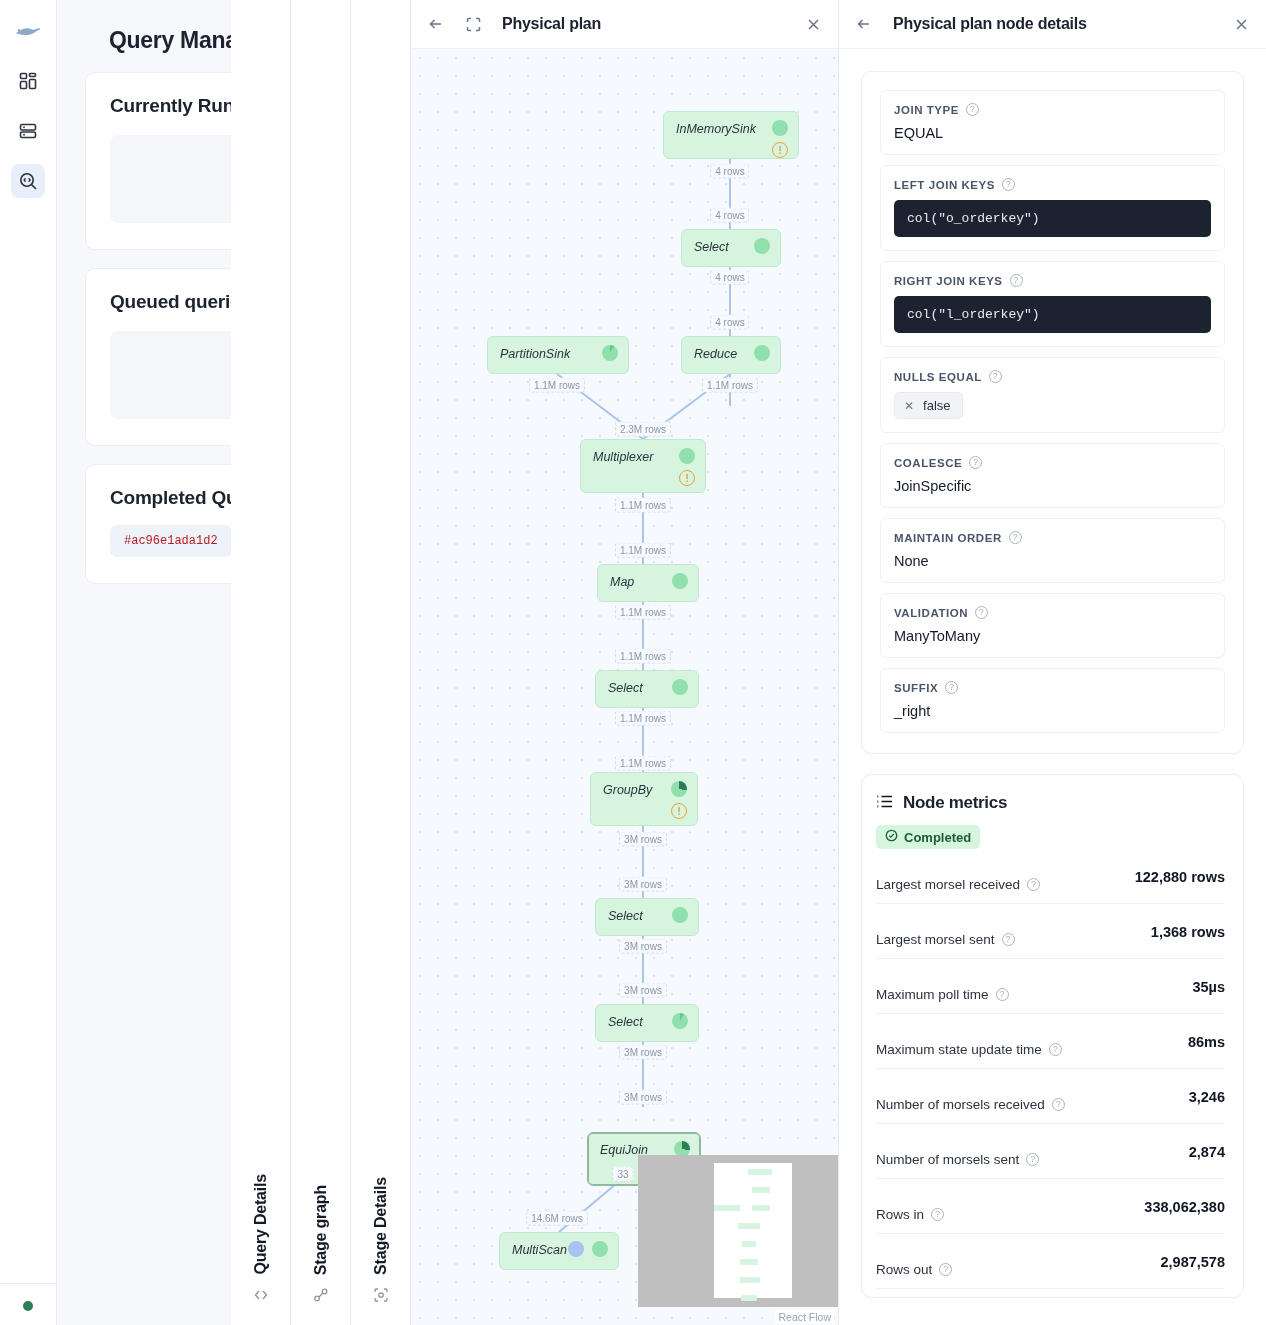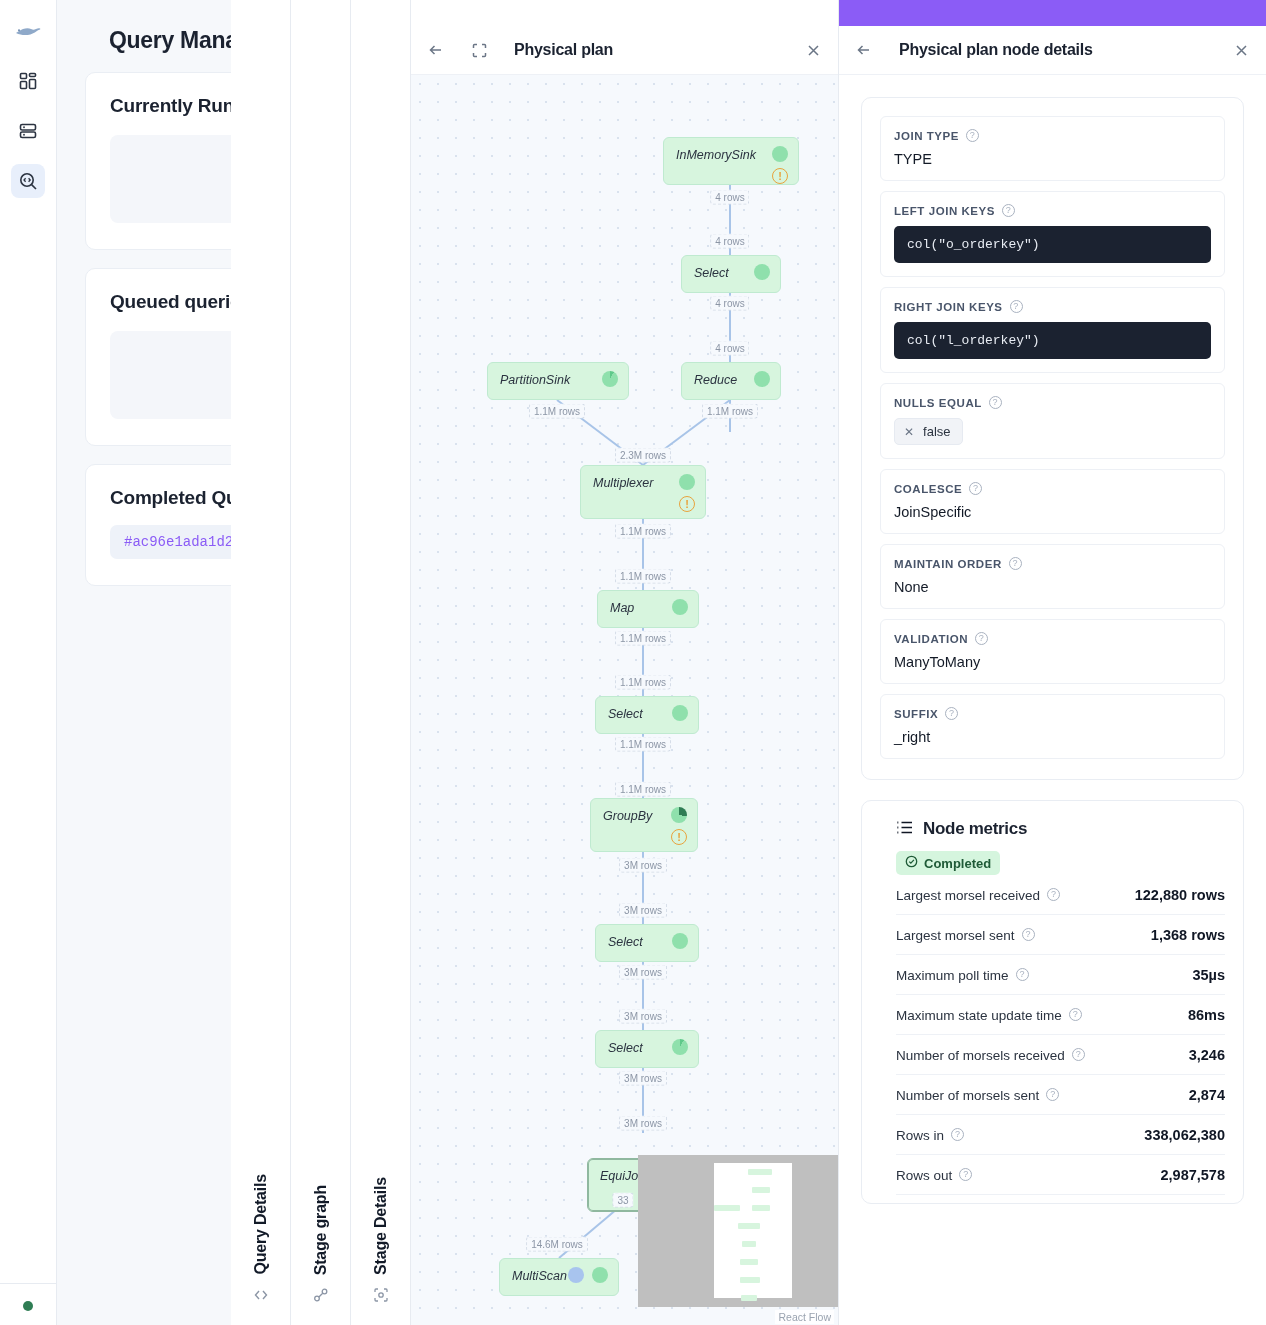--- a/index.html
+++ b/index.html
@@ -33,21 +33,21 @@
   .bg-main { position: absolute; left: 57px; top: 0; width: 560px; height: 1325px; background: #f6f8fb; }
   .bg-title { font-size: 23px; font-weight: bold; letter-spacing: -.3px; padding: 27px 0 0 52px; }
   .bg-card {
     margin: 18px 0 0 28px; width: 470px; background: #fff;
     border: 1px solid #eaeef4; border-radius: 10px; padding: 22px 24px 26px 24px;
   }
   .bg-card h3 { font-size: 19px; font-weight: bold; letter-spacing: -.2px; }
   .bg-skel { margin-top: 18px; height: 88px; border-radius: 8px; background: #f4f6fa; }
   .bg-chip {
     margin-top: 16px; display: inline-block; background: #eef2f9; border-radius: 7px;
-    padding: 9px 14px; font-family: "Liberation Mono", monospace; font-size: 14px; color: #8b5cf6;
+    padding: 9px 14px; font-family: "Liberation Mono", monospace; font-size: 12px; color: #b91c1c;
   }
 
   
   .vtab {
     position: absolute; top: 0; height: 1325px; width: 60px;
     background: #ffffff; border-right: 1px solid #e7ebf1;
     display: flex; flex-direction: column; align-items: center; justify-content: flex-end;
     padding-bottom: 22px; gap: 12px;
   }
   .vtab-label {
@@ -60,21 +60,21 @@
   #vtab3 { left: 351px; }
 
   
   .graph-panel {
     position: absolute; left: 411px; top: 0; width: 428px; height: 1325px;
     background: #fff; border-right: 1px solid #e7ebf1;
     display: flex; flex-direction: column;
   }
   .panel-head {
     height: 48px; flex: 0 0 48px; display: flex; align-items: center;
-    padding: 0 16px; gap: 26px; background: #fff; margin-top: 26px;
+    padding: 0 16px; gap: 20px; background: #fff;
   }
   .panel-head .ttl { font-size: 16px; font-weight: bold; letter-spacing: -.25px; }
   .ico-btn { color: #6b7686; display: flex; align-items: center; justify-content: center; cursor: pointer; }
   .spacer { flex: 1 1 auto; }
 
   .canvas {
     position: relative; flex: 1 1 auto; overflow: hidden;
     background-color: #f6f9fd;
     background-image: radial-gradient(#d9e2ee 1px, transparent 1px);
     background-size: 18px 18px;
@@ -138,34 +138,34 @@
     background: #1b2230; color: #e8ecf3; border-radius: 5px; padding: 11px 13px;
     font-family: "Liberation Mono", monospace; font-size: 13px;
   }
   .tagchip {
     display: inline-flex; align-items: center; gap: 9px; background: #f1f3f7;
     border: 1px solid #e6eaf1; border-radius: 5px; padding: 5px 11px 5px 9px; font-size: 13px; color: #2b3340;
   }
   .tagchip .x { color: #6b7686; font-size: 12px; }
 
   .metrics-card {
-    margin-top: 20px; border: 1px solid #e9edf3; border-radius: 10px; padding: 18px 18px 8px 34px; background: #fff;
+    margin-top: 20px; border: 1px solid #e9edf3; border-radius: 10px; padding: 18px 18px 8px 14px; background: #fff;
   }
   .metrics-card .mc-head { display: flex; align-items: center; gap: 10px; }
   .mc-ttl { font-size: 17px; font-weight: bold; letter-spacing: -.3px; }
   .status-badge {
     margin-top: 12px; display: inline-flex; align-items: center; gap: 6px;
     background: #d5f5de; color: #1f5a37; border-radius: 5px; padding: 4px 9px; font-size: 13px; font-weight: bold;
   }
   .metric-row {
     display: flex; align-items: center; justify-content: space-between;
     padding: 12px 0 11px 0; border-bottom: 1px solid #eef1f6; gap: 10px;
   }
   .metric-row:first-of-type { border-top: none; }
-  .metric-name { display: flex; gap: 7px; font-size: 13.5px; color: #2b3340; }
+  .metric-name { display: flex; align-items: center; gap: 7px; font-size: 13.5px; color: #2b3340; margin-top: 16px; }
   .metric-val { font-size: 14.5px; font-weight: bold; color: #101725; white-space: nowrap; }
 </style>
 </head>
 <body>
 
 <div id="root">
 
   <div class="bg-app">
     <div class="rail">
       <div class="rail-logo">
@@ -419,21 +419,21 @@
             <path d="M4 4l9 9M13 4l-9 9"></path>
           </svg>
       </div>
     </div>
 
     <div class="details-body">
       <div class="outer-card">
         <div id="fields-layer">
             <div class="field">
               <div class="field-label">JOIN TYPE<span class="q">?</span></div>
-              <div class="field-value">TYPE</div>
+              <div class="field-value">EQUAL</div>
             </div>
             <div class="field">
               <div class="field-label">LEFT JOIN KEYS<span class="q">?</span></div>
               <div class="code-block">col("o_orderkey")</div>
             </div>
             <div class="field">
               <div class="field-label">RIGHT JOIN KEYS<span class="q">?</span></div>
               <div class="code-block">col("l_orderkey")</div>
             </div>
             <div class="field"><div class="field-label">NULLS EQUAL<span class="q">?</span></div><span class="tagchip">

